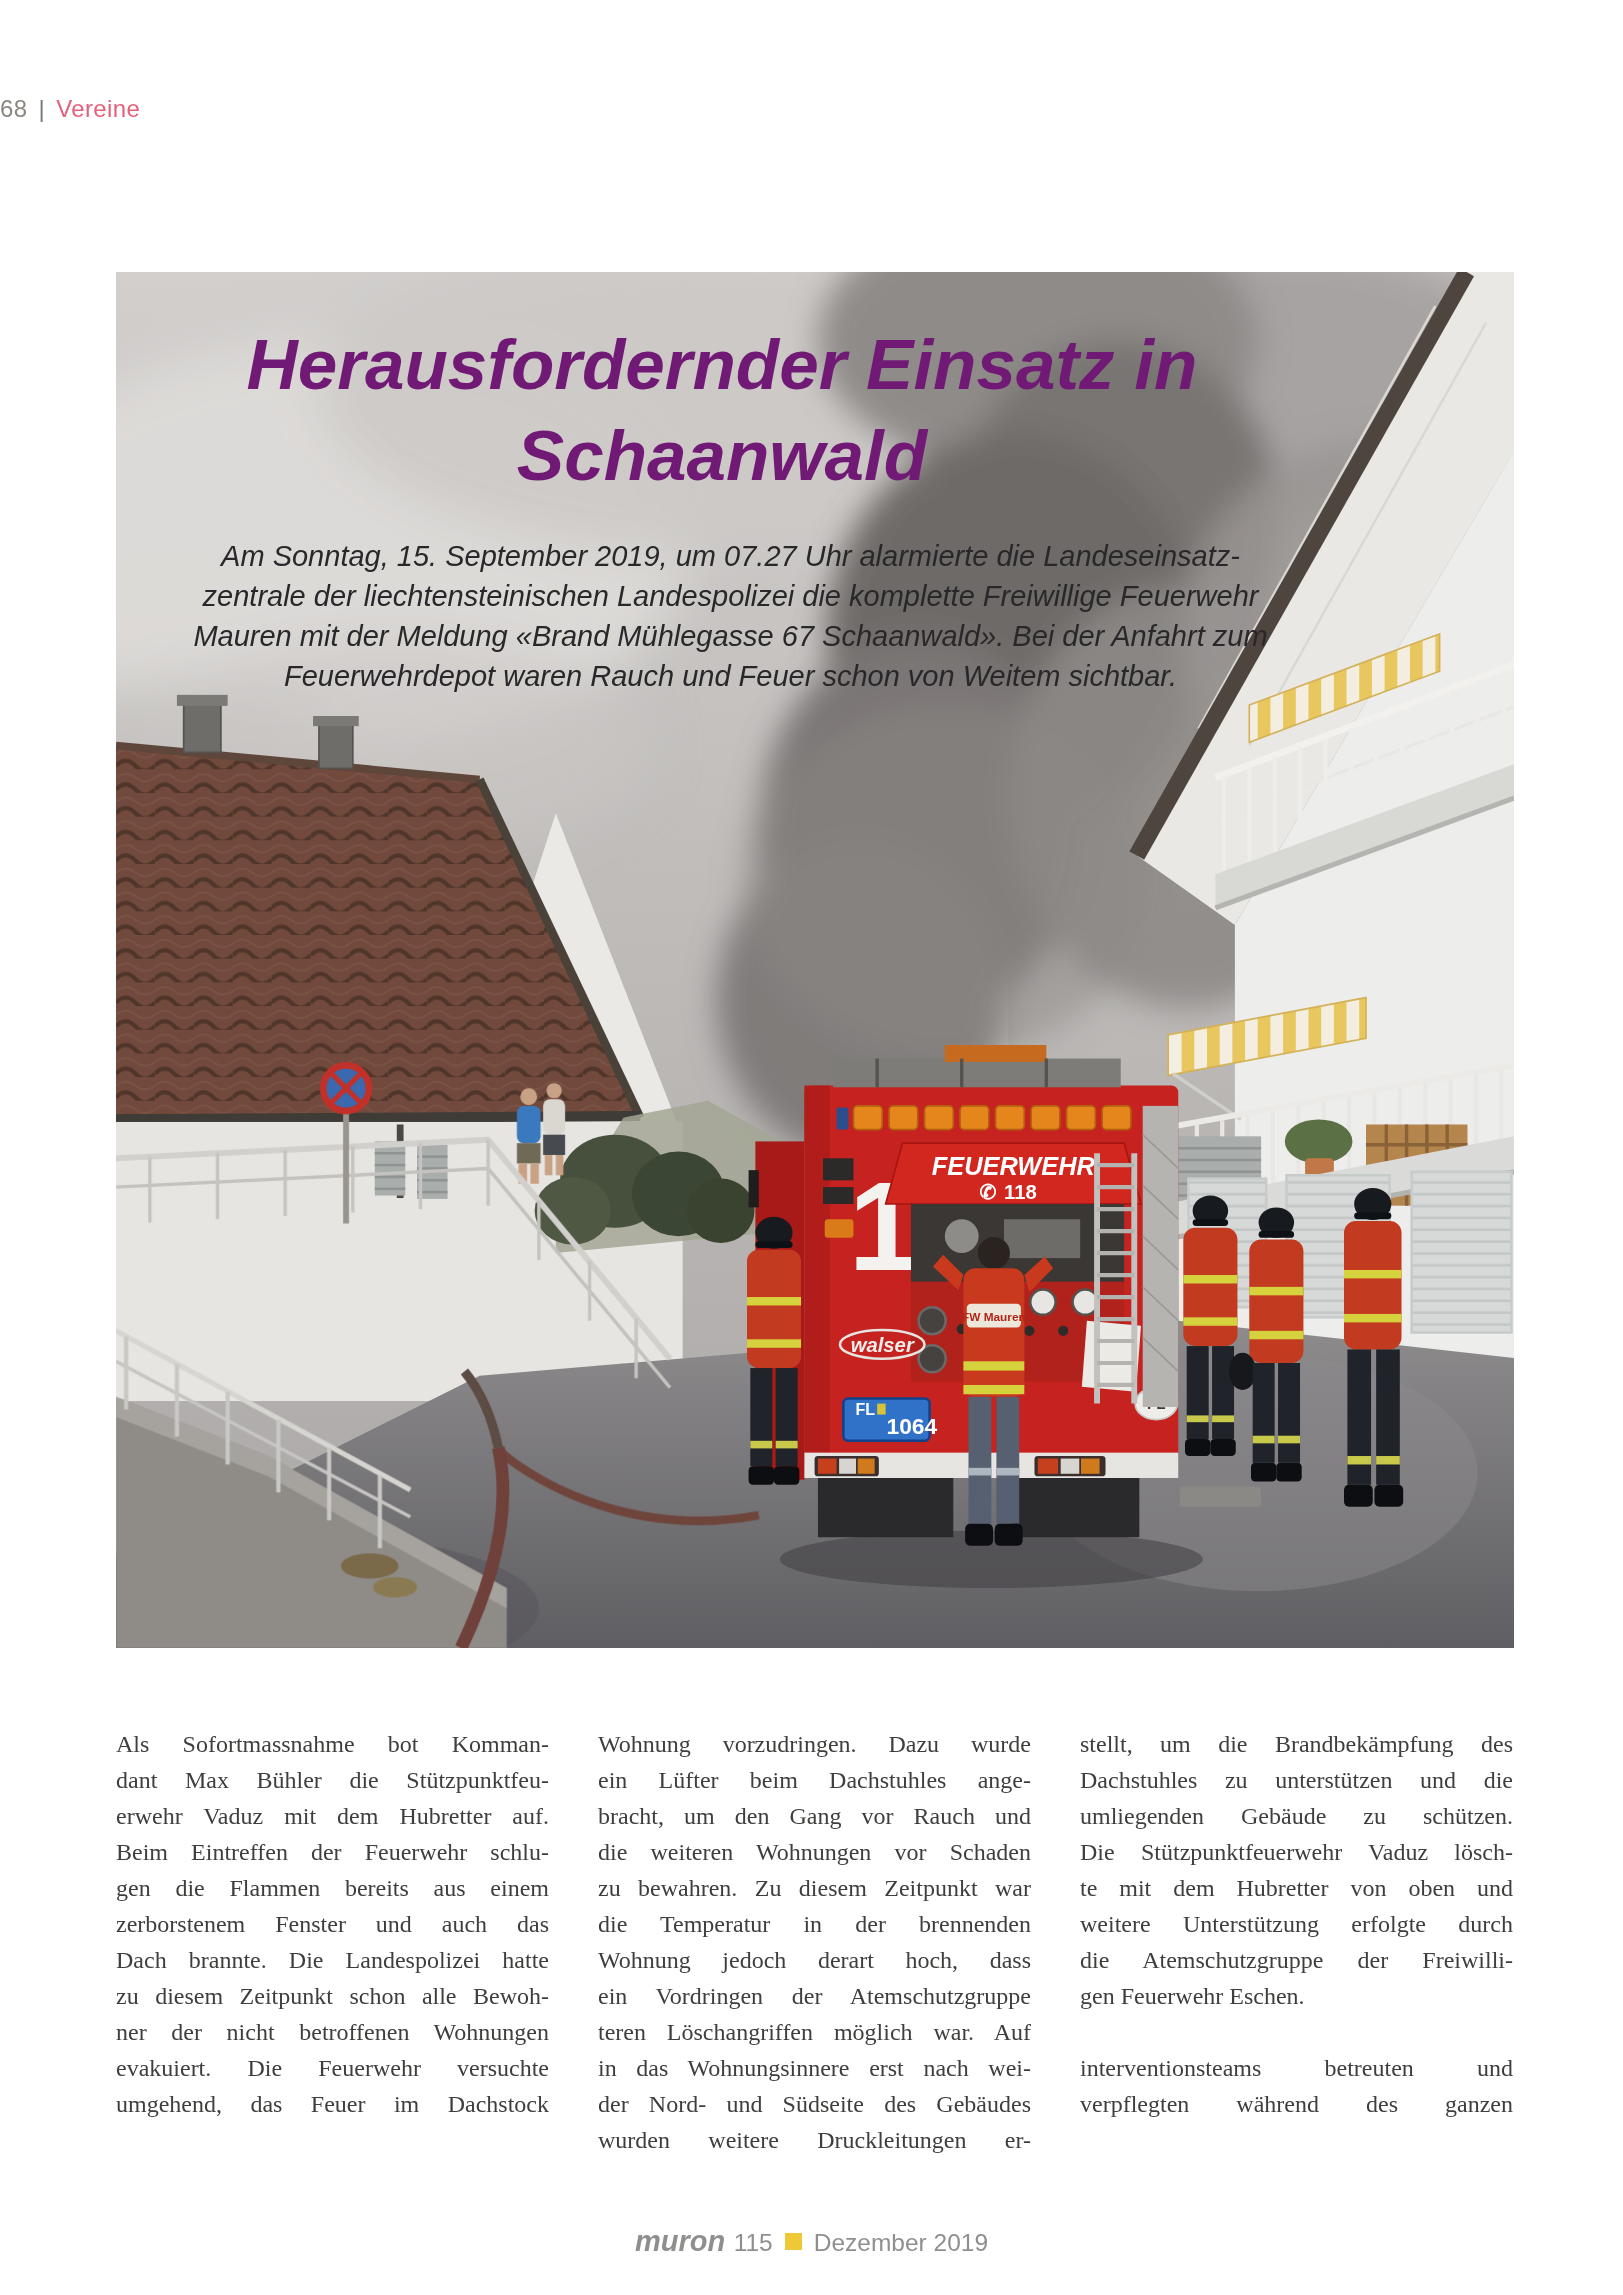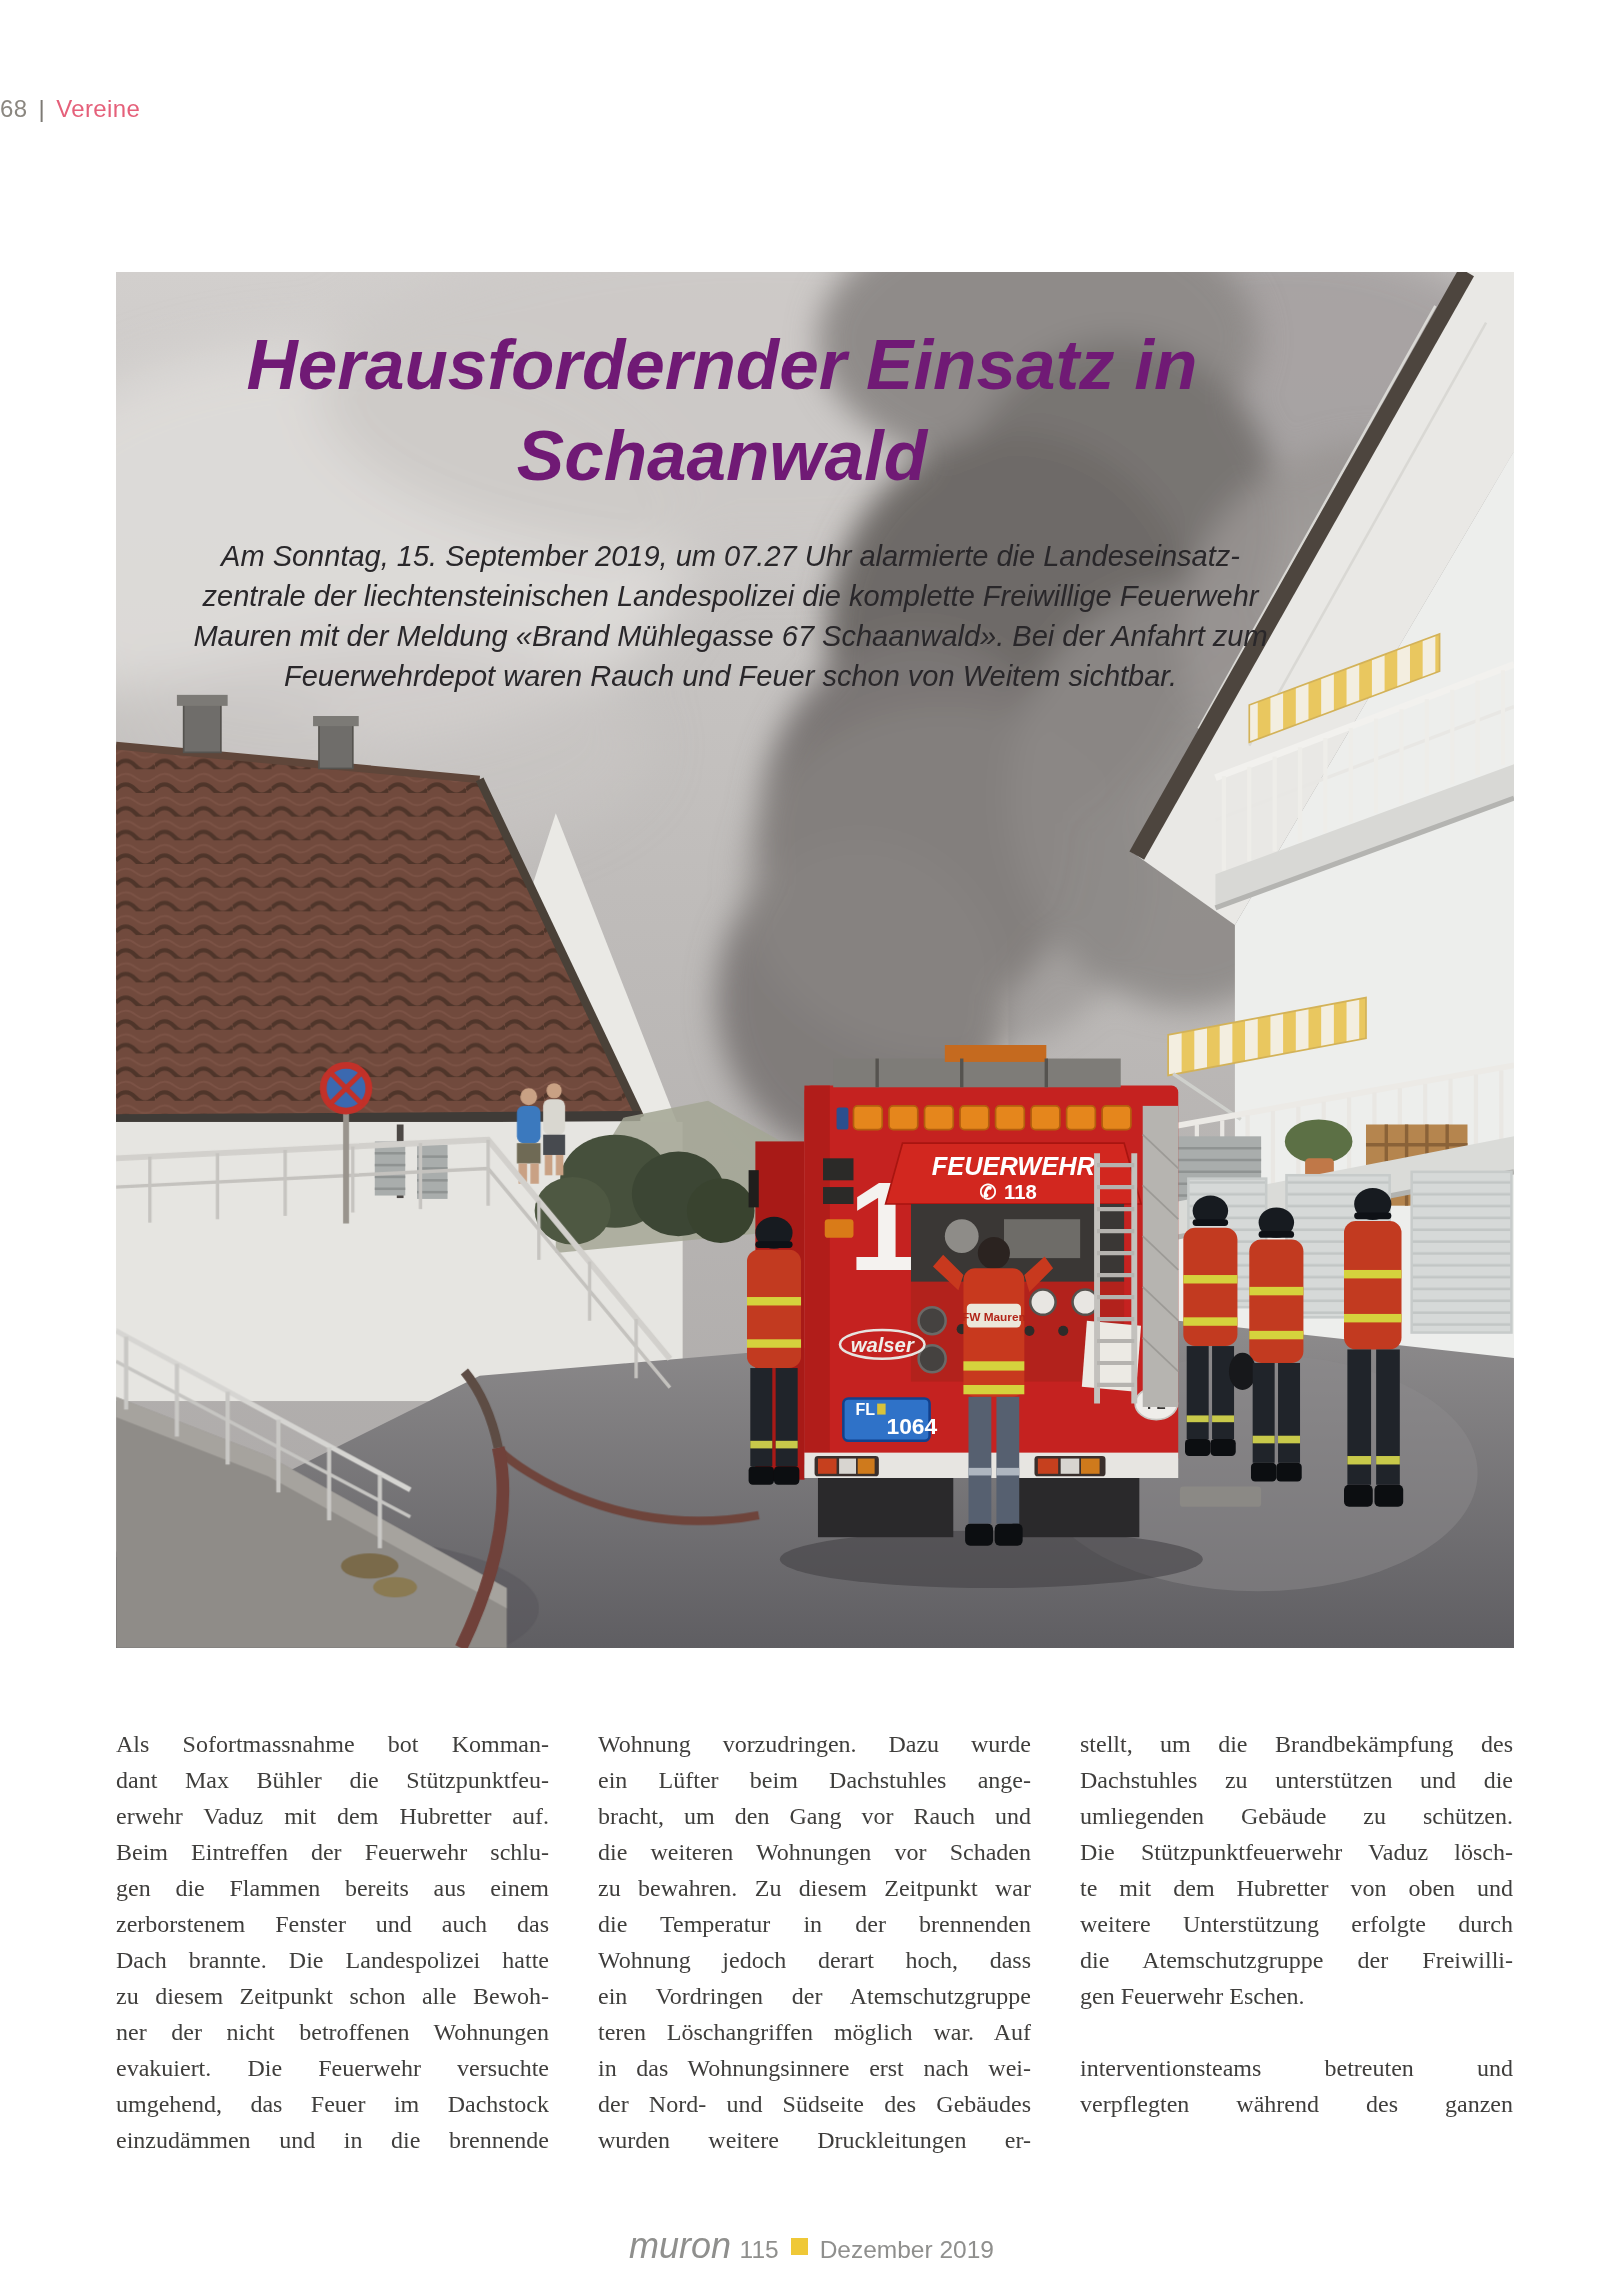--- a/index.html
+++ b/index.html
@@ -42,21 +42,21 @@
   .col-1{left:116px;} .col-2{left:598px;} .col-3{left:1080px;}
   .para + .para{margin-top:36px;}
   .body-line{text-align:justify; text-align-last:justify; white-space:nowrap;}
   .body-line.para-end{text-align-last:left;}
   
   .footer{
     position:absolute; top:2225px; left:0; width:100%;
     display:flex; justify-content:center; align-items:baseline;
     color:#8f8f8d; font-size:24.5px;
   }
-  .footer .magazine{font-style:italic; font-weight:400; font-size:36px; margin-right:8.5px;text-align:center;}
+  .footer .magazine{font-style:italic; font-weight:700; font-size:29px; margin-right:8.5px;text-align:center;}
   .footer .square{
     width:17px; height:17px; display:inline-block; align-self:center;
     margin:0 12px; background:#efc837;
   }
   
   .svgtxt{font-family:"Liberation Sans", sans-serif;}
 </style>
 </head>
 <body>
 
@@ -530,21 +530,20 @@
         <div class="body-line">dant Max Bühler die Stützpunktfeu-</div>
         <div class="body-line">erwehr Vaduz mit dem Hubretter auf.</div>
         <div class="body-line">Beim Eintreffen der Feuerwehr schlu-</div>
         <div class="body-line">gen die Flammen bereits aus einem</div>
         <div class="body-line">zerborstenem Fenster und auch das</div>
         <div class="body-line">Dach brannte. Die Landespolizei hatte</div>
         <div class="body-line">zu diesem Zeitpunkt schon alle Bewoh-</div>
         <div class="body-line">ner der nicht betroffenen Wohnungen</div>
         <div class="body-line">evakuiert. Die Feuerwehr versuchte</div>
         <div class="body-line">umgehend, das Feuer im Dachstock</div>
-        <div class="body-line">einzudämmen und in die brennende</div>
       </div>
     </div>
   <div class="column col-2">
       <div class="para">
         <div class="body-line">Wohnung vorzudringen. Dazu wurde</div>
         <div class="body-line">ein Lüfter beim Dachstuhles ange-</div>
         <div class="body-line">bracht, um den Gang vor Rauch und</div>
         <div class="body-line">die weiteren Wohnungen vor Schaden</div>
         <div class="body-line">zu bewahren. Zu diesem Zeitpunkt war</div>
         <div class="body-line">die Temperatur in der brennenden</div>

